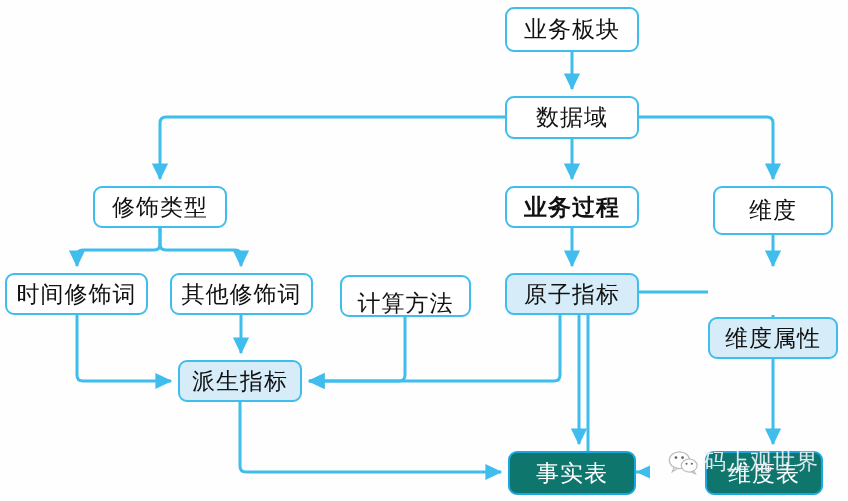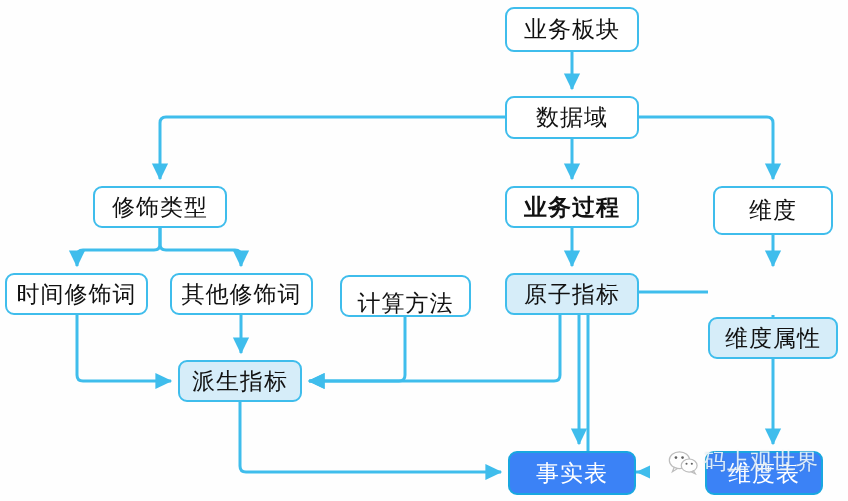--- a/index.html
+++ b/index.html
@@ -37,21 +37,21 @@
     font-size: 23px;
     letter-spacing: 1px;
     line-height: 1;
     white-space: nowrap;
     z-index: 3;
   }
   .node.tint {
     background: #d6edf9;
   }
   .node.solid {
-    background: #3b82f6;
+    background: #0f766e;
     border-color: #19a7e0;
     color: #ffffff;
     justify-content: center;
   }
   .watermark {
     position: absolute;
     z-index: 6;
     display: flex;
     align-items: center;
     gap: 6px;

